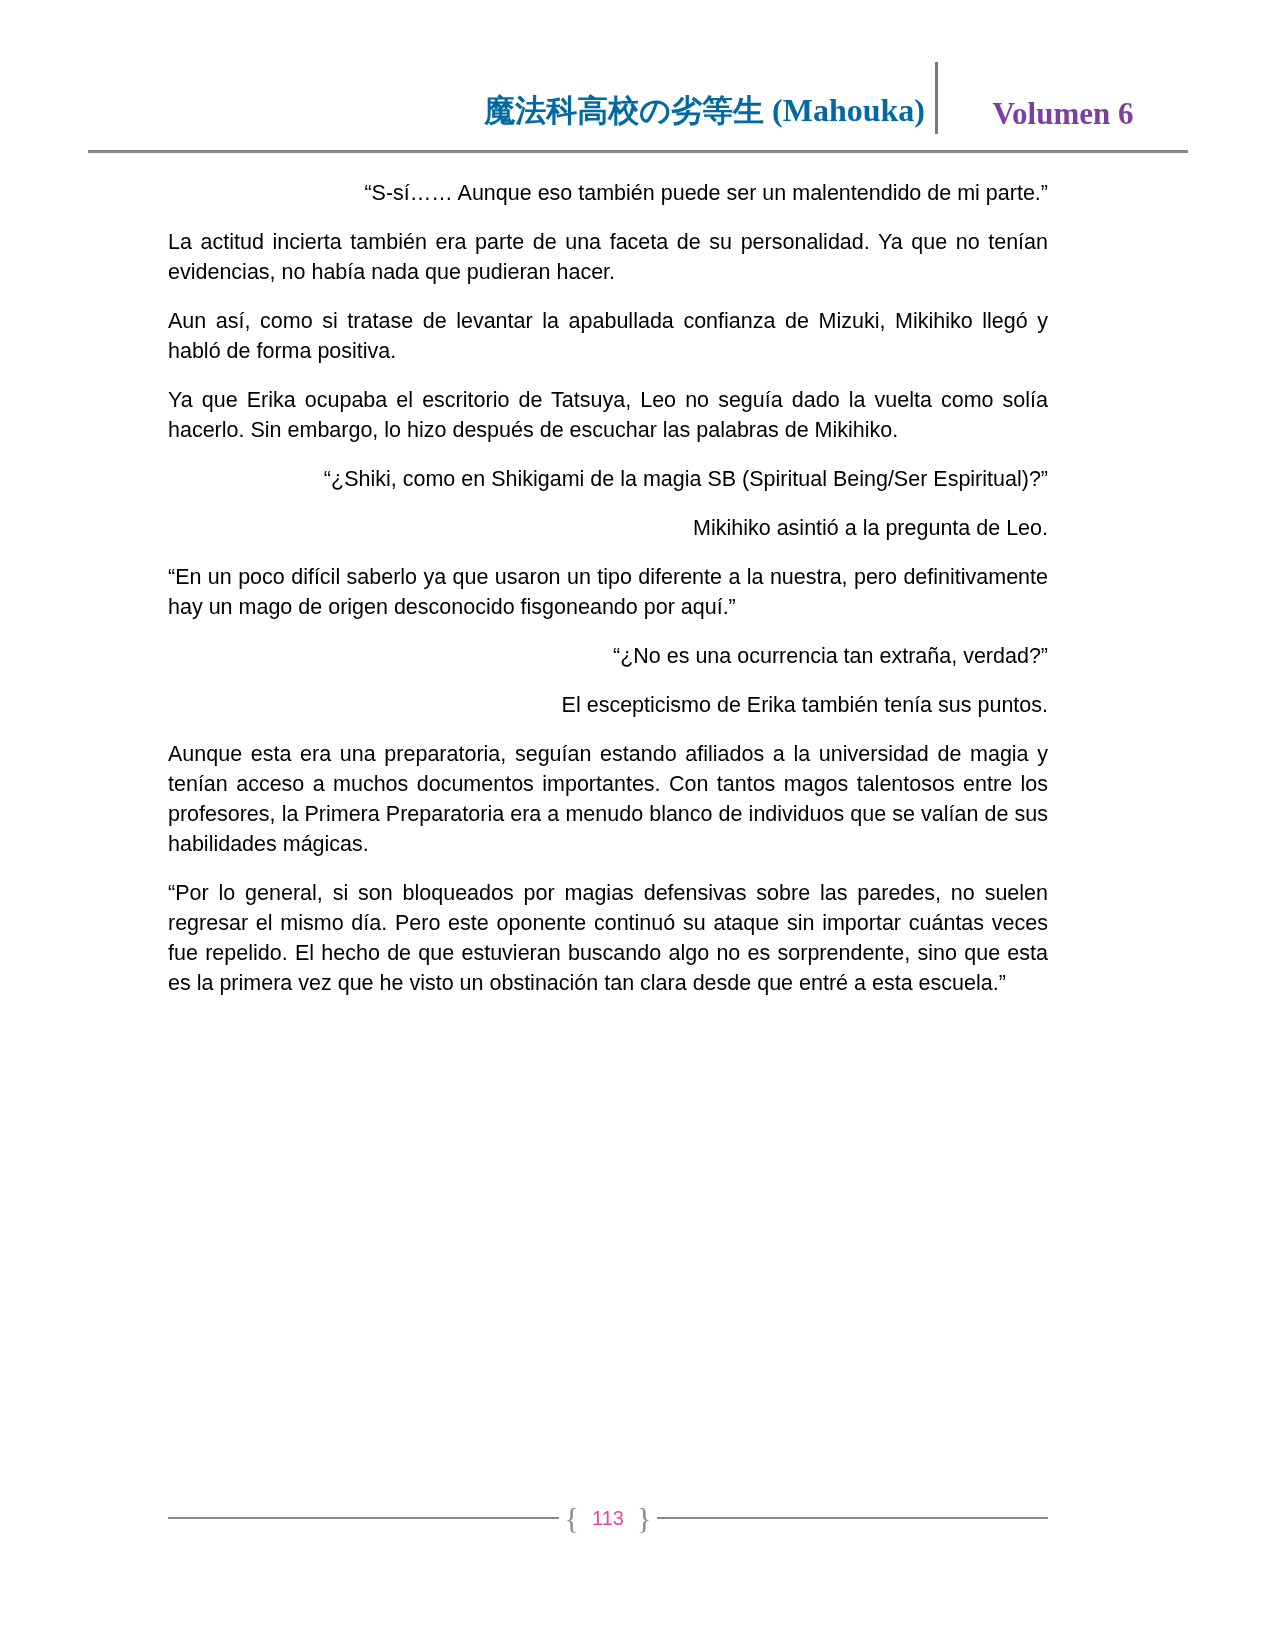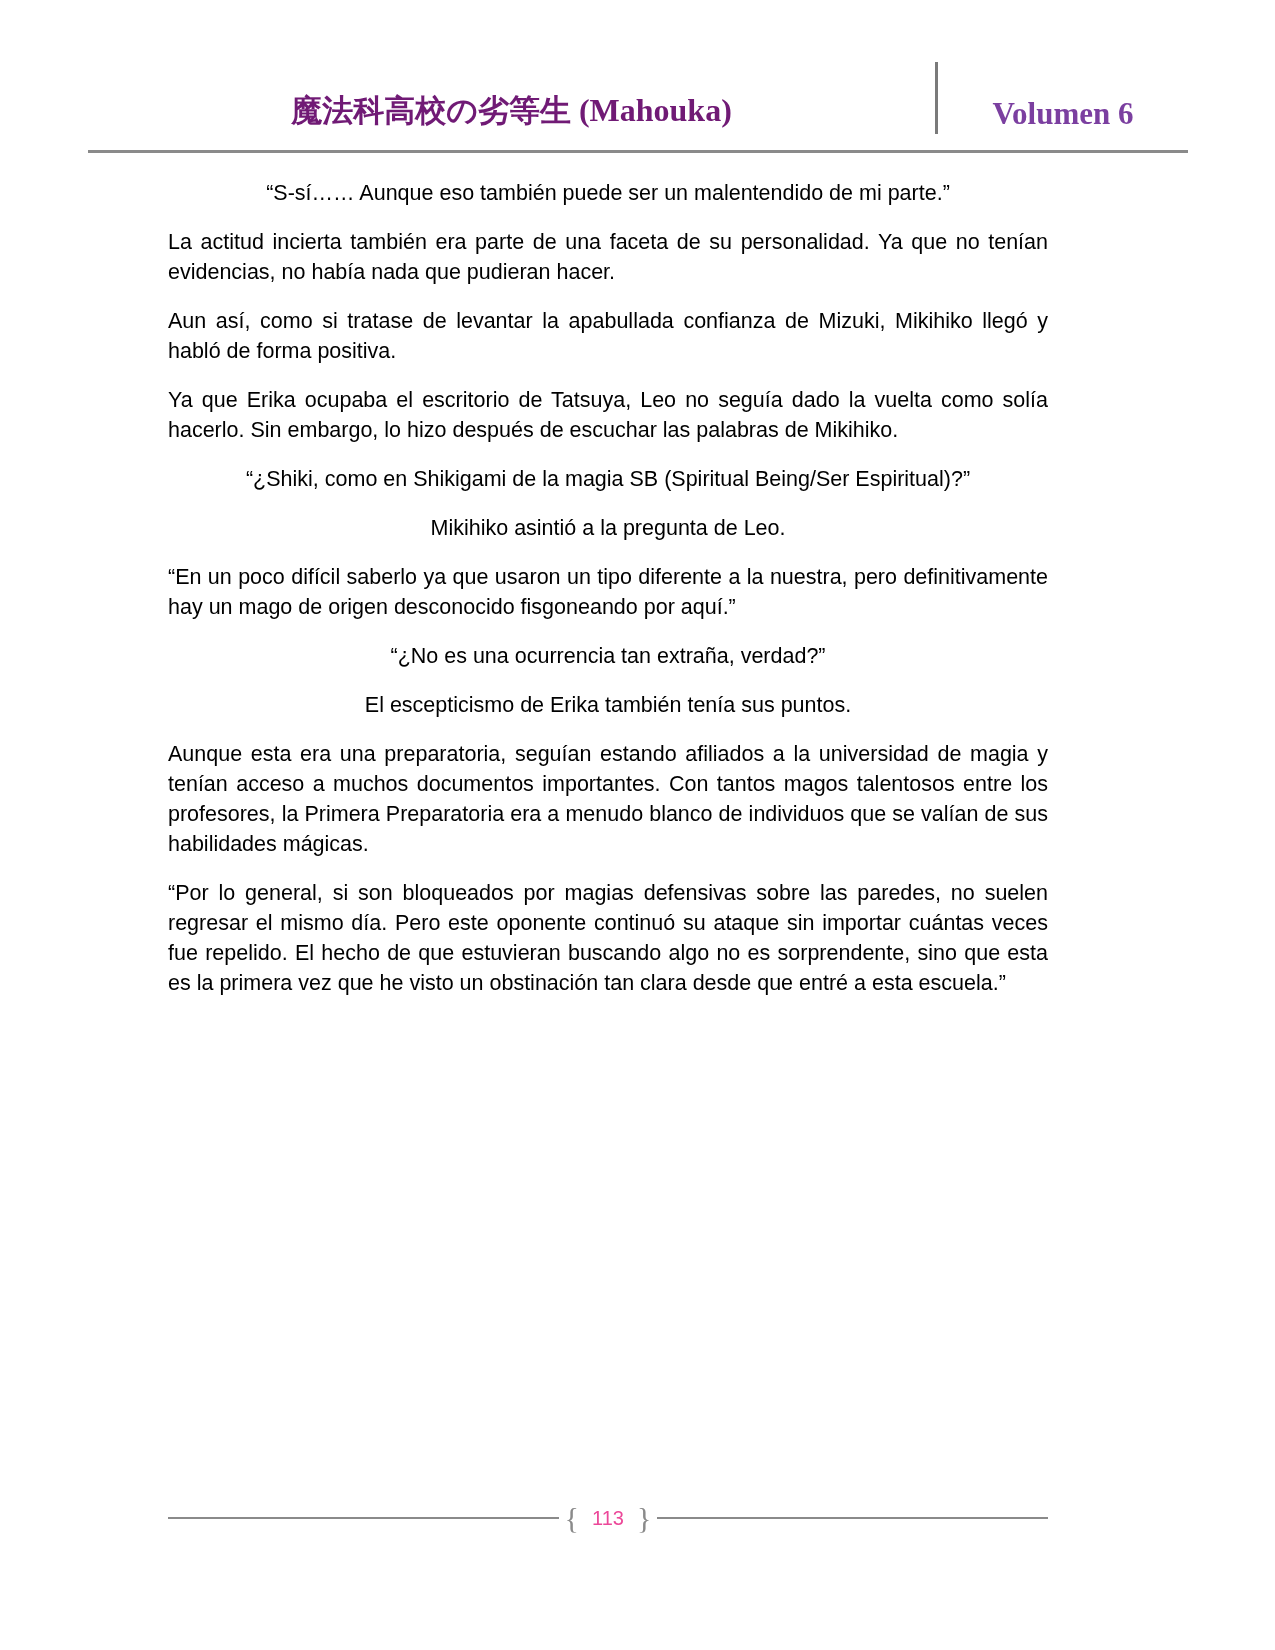--- a/index.html
+++ b/index.html
@@ -30,26 +30,26 @@
     width: 1100px;
     height: 92px;
   }
   .header-inner {
     display: flex;
     align-items: flex-end;
     height: 74px;
   }
   .header-title {
     flex: 1 1 auto;
-    text-align: center;
+    text-align: right;
     font-family: "Liberation Serif", serif;
     font-size: 32px;
     font-weight: bold;
-    color: #701a75;
-    padding-right: 0;
+    color: #0369a1;
+    padding-right: 10px;
     padding-bottom: 4px;
     white-space: nowrap;
   }
   .header-title .jp {
     font-family: "DejaVu Sans", sans-serif;
     font-weight: bold;
     font-size: 31px;
   }
   .header-divider {
     width: 3px;
@@ -85,21 +85,21 @@
   }
   .para {
     font-size: 21.5px;
     line-height: 30px;
     margin: 0 0 19px 0;
     text-align: justify;
     text-justify: inter-word;
     color: #000000;
   }
   .para:last-child { margin-bottom: 0; }
-  .para.nojust { text-align: center; }
+  .para.nojust { text-align: right; }
 
   
   .footer {
     position: absolute;
     left: 168px;
     top: 1498px;
     width: 880px;
     height: 40px;
     display: flex;
     align-items: center;

